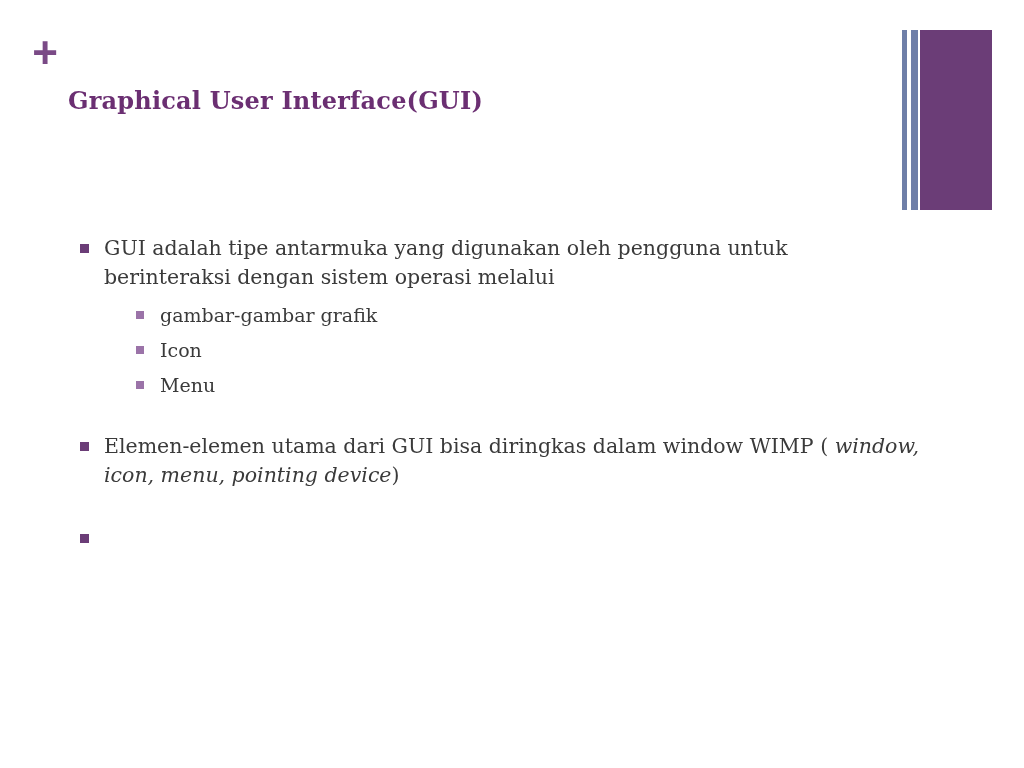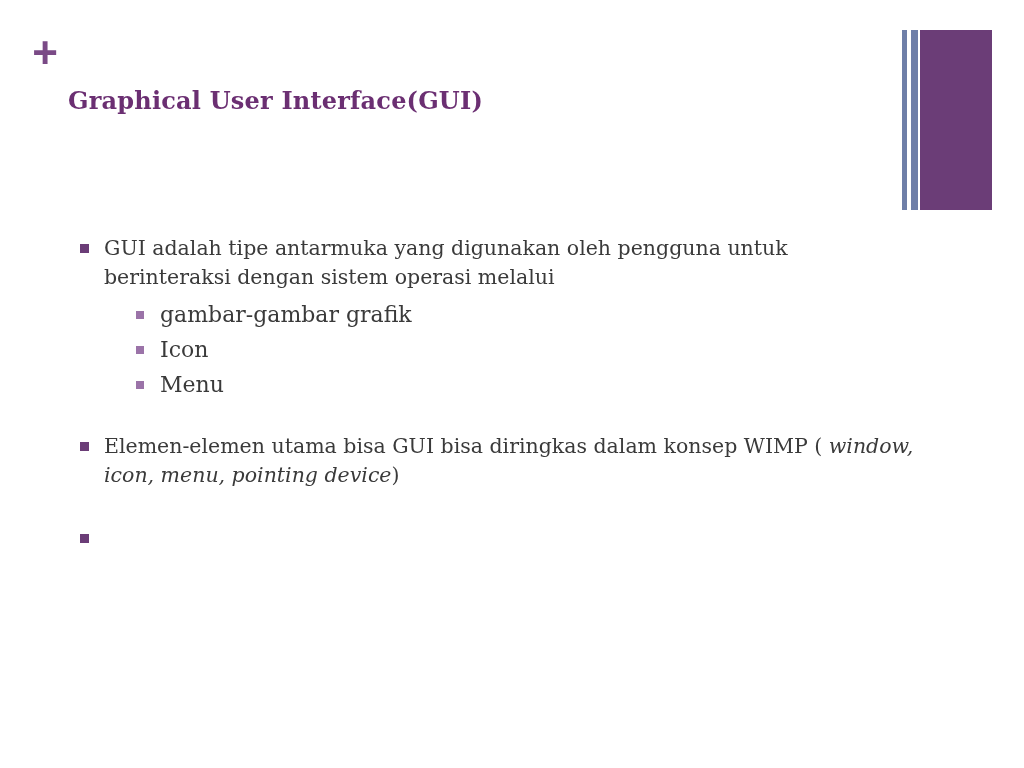--- a/index.html
+++ b/index.html
@@ -120,21 +120,21 @@
     list-style: none;
     margin: 10px 0 0 0;
     padding: 0 0 0 28px;
   }
   ul.level2 > li.bullet2 {
     position: relative;
     padding-left: 28px;
     margin-bottom: 9px;
     color: #3a3a3a;
     font-family: "DejaVu Serif", serif;
-    font-size: 22px;
+    font-size: 19px;
     line-height: 26px;
   }
   ul.level2 > li.bullet2 > .marker2 {
     position: absolute;
     left: 4px;
     top: 9px;
     width: 8px;
     height: 8px;
     background: #9b73a8;
   }
@@ -181,21 +181,21 @@
             <span class="marker2"></span>
             <span>Menu</span>
           </li>
         </ul>
       </li>
 
       <li class="spacer-gap"></li>
 
       <li class="bullet1">
         <span class="marker1"></span>
-        <span>Elemen-elemen utama bisa GUI bisa diringkas dalam konsep WIMP ( </span><span class="italic">window, icon, menu, pointing device</span><span>)</span>
+        <span>Elemen-elemen utama dari GUI bisa diringkas dalam window WIMP ( </span><span class="italic">window, icon, menu, pointing device</span><span>)</span>
       </li>
 
       <li class="spacer-gap"></li>
 
       <li class="bullet1">
         <span class="marker1"></span>
       </li>
 
     </ul>
   </div>

